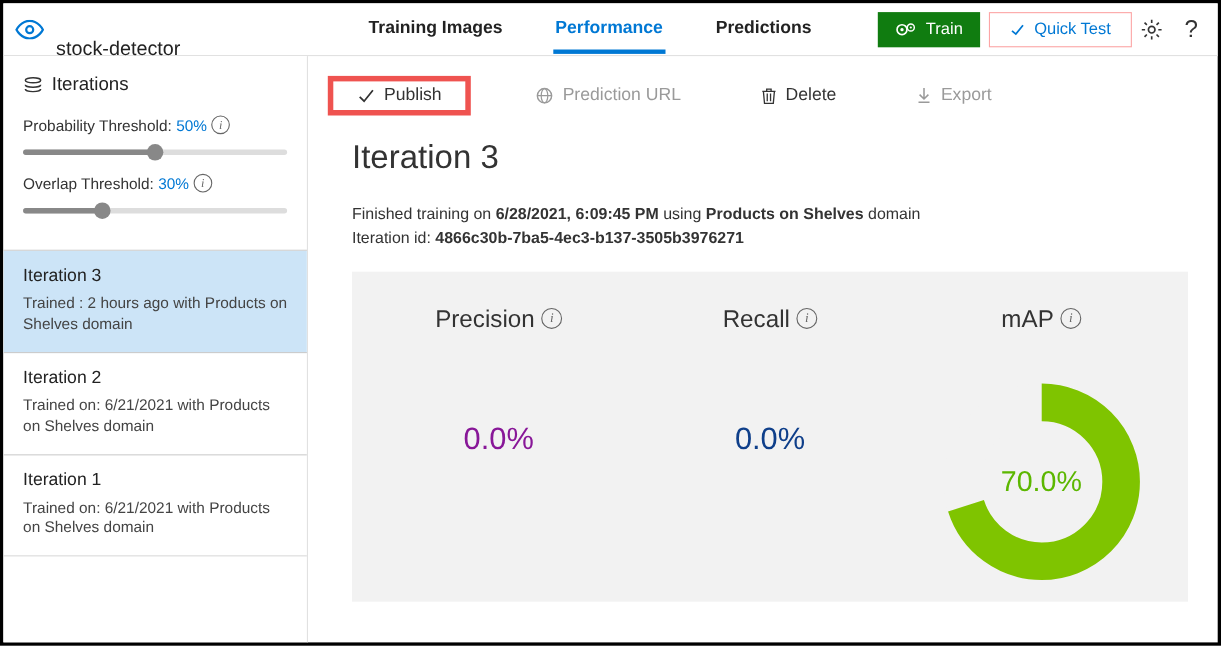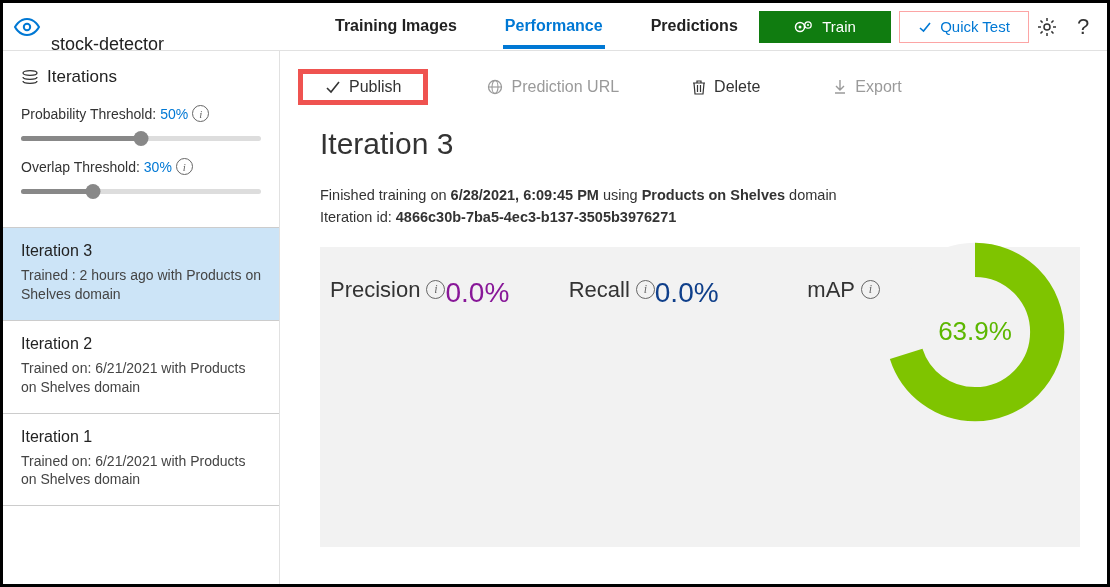--- a/index.html
+++ b/index.html
@@ -10,21 +10,21 @@
     height: 48px; display: flex; align-items: center; padding: 0 6px 0 10px;
     border-bottom: 1px solid #e1e1e1; background: #fff;
   }
   .brand { display: flex; align-items: center; gap: 10px; width: 300px; }
   .brand-name { font-size: 18px; color: #222; margin-top: 36px; }
   .tabs { display: flex; gap: 44px; margin-left: 20px; }
   .tab { font-size: 16px; font-weight: 600; color: #222; padding: 12px 2px 10px; cursor: pointer; }
   .tab.active { color: #0078d4; border-bottom: 4px solid #0078d4; }
   .header-spacer { flex: 1; }
   .btn-train {
-    background: #107c10; color: #fff; height: 32px; width: 132px; display: flex; align-items: center;
+    background: #107c10; color: #fff; height: 32px; width: 93px; display: flex; align-items: center;
     justify-content: center; gap: 8px; font-size: 15px; cursor: pointer; margin-right: 8px;
   }
   .btn-quicktest {
     border: 1px solid #fca5a5; color: #0078d4; height: 32px; width: 130px; display: flex; align-items: center;
     justify-content: center; gap: 8px; font-size: 15px; cursor: pointer; background: #fff;
   }
   .hdr-icon { width: 36px; display: flex; justify-content: center; align-items: center; cursor: pointer; color: #333; font-size: 18px; }
 
   
   .body { display: flex; height: calc(100% - 48px); }
@@ -56,21 +56,21 @@
 
   .content { padding: 4px 26px 0 40px; }
   .iter-heading { font-size: 30px; color: #333; font-weight: 400; margin-bottom: 24px; }
   .meta-line { font-size: 14.5px; color: #333; line-height: 1.5; }
   .meta-line b { font-weight: 600; }
 
   .metrics-card {
     margin-top: 18px; background: #f2f2f2; width: 760px; height: 300px;
     display: flex; justify-content: space-around; align-items: flex-start; padding: 30px 10px 10px;
   }
-  .metric-col { flex: 1; display: flex; flex-direction: row; align-items: flex-start; }
+  .metric-col { flex: 1; display: flex; flex-direction: column; align-items: center; }
   .metric-title { font-size: 22px; color: #333; display: flex; align-items: center; gap: 6px; margin-bottom: 80px;}
   .metric-val { font-size: 28px; font-weight: 400; }
   .val-purple { color: #881798; }
   .val-blue { color: #0f3f8a; }
   .val-green { color: #5cb700; font-size: 26px; }
 
   .donut-wrap { position: relative; width: 190px; height: 190px; margin-top: -40px;}
   .donut { width: 190px; height: 190px; }
   .donut-center { position: absolute; top: 0; left: 0; width: 100%; height: 100%; display: flex; align-items: center; justify-content: center;}
 
@@ -268,20 +268,20 @@
           <div class="metric-title">
             <span>mAP</span>
             <span class="info-ico lg">i</span>
           </div>
           <div class="donut-wrap">
             <svg class="donut" viewBox="0 0 100 100">
               <circle cx="50" cy="50" r="38" fill="none" stroke="#f2f2f2" stroke-width="18"></circle>
               <circle cx="50" cy="50" r="38" fill="none" stroke="#7fc400" stroke-width="18" stroke-dasharray="167.1 238.76" stroke-dashoffset="0" transform="rotate(-90 50 50)"></circle>
             </svg>
             <div class="donut-center">
-              <span class="val-green">63.9%</span>
+              <span class="val-green">70.0%</span>
             </div>
           </div>
         </div>
       </div>
     </div>
   </div>
 </div>
 
 </body></html>

